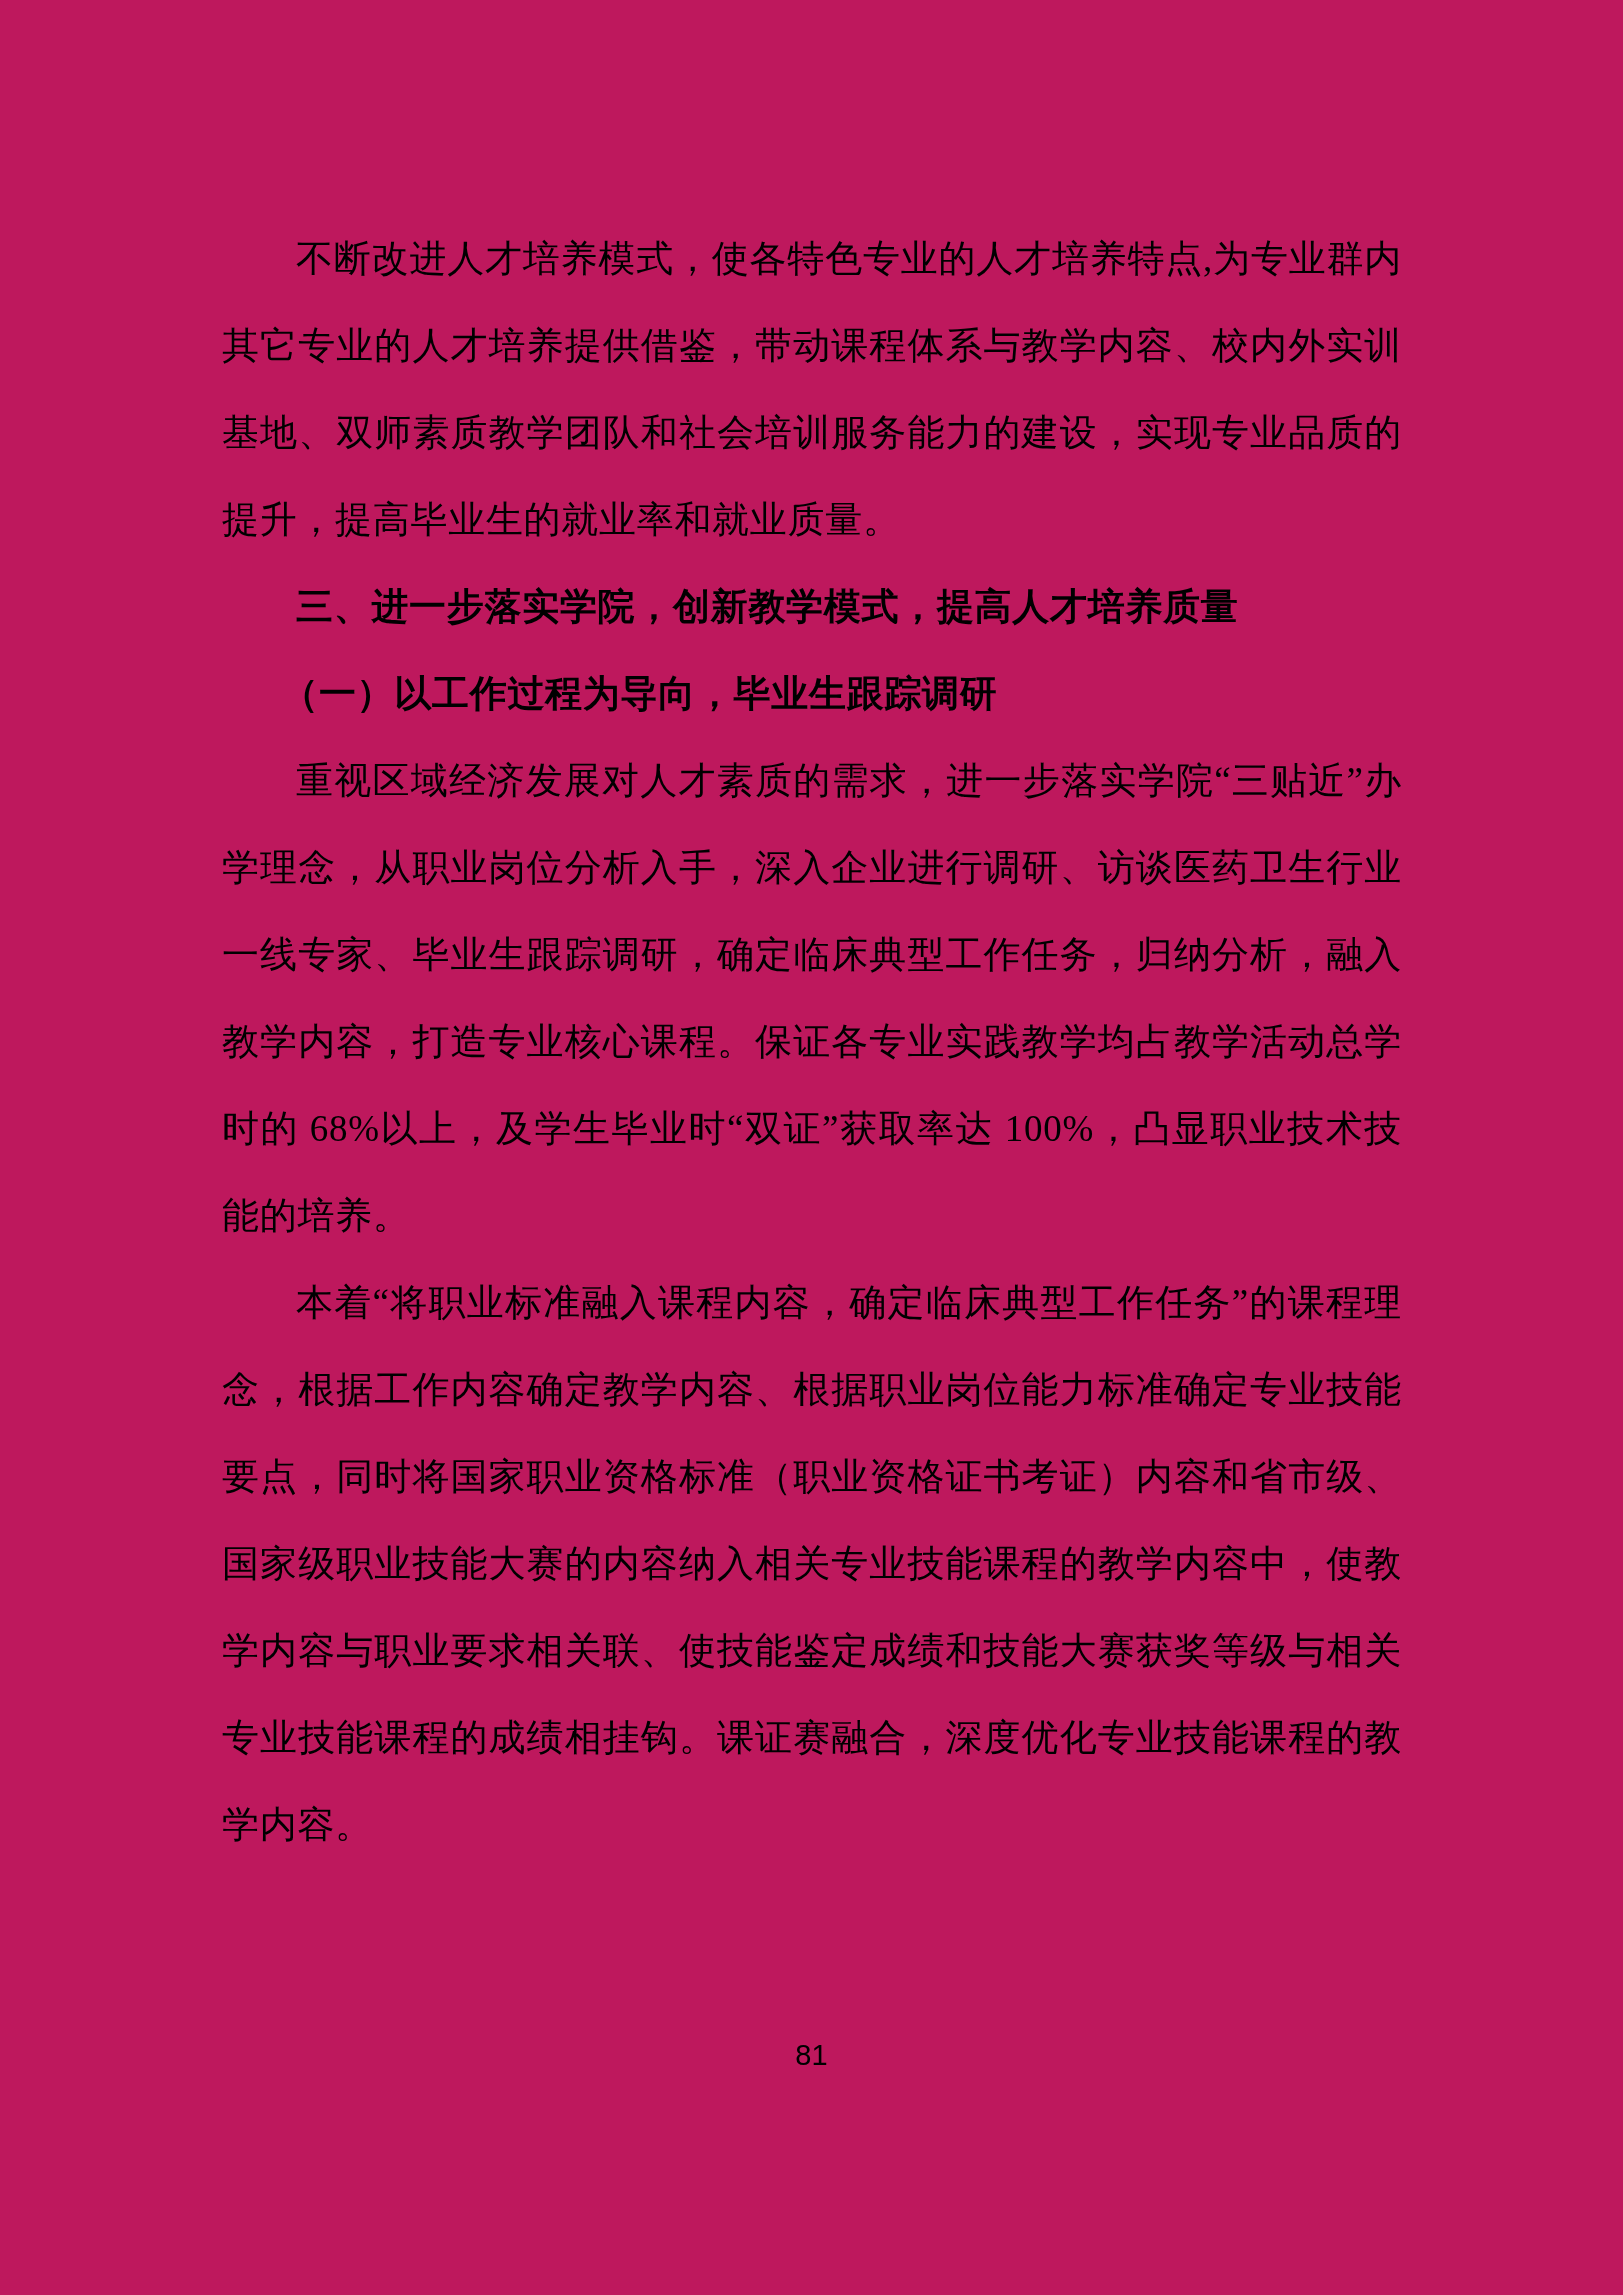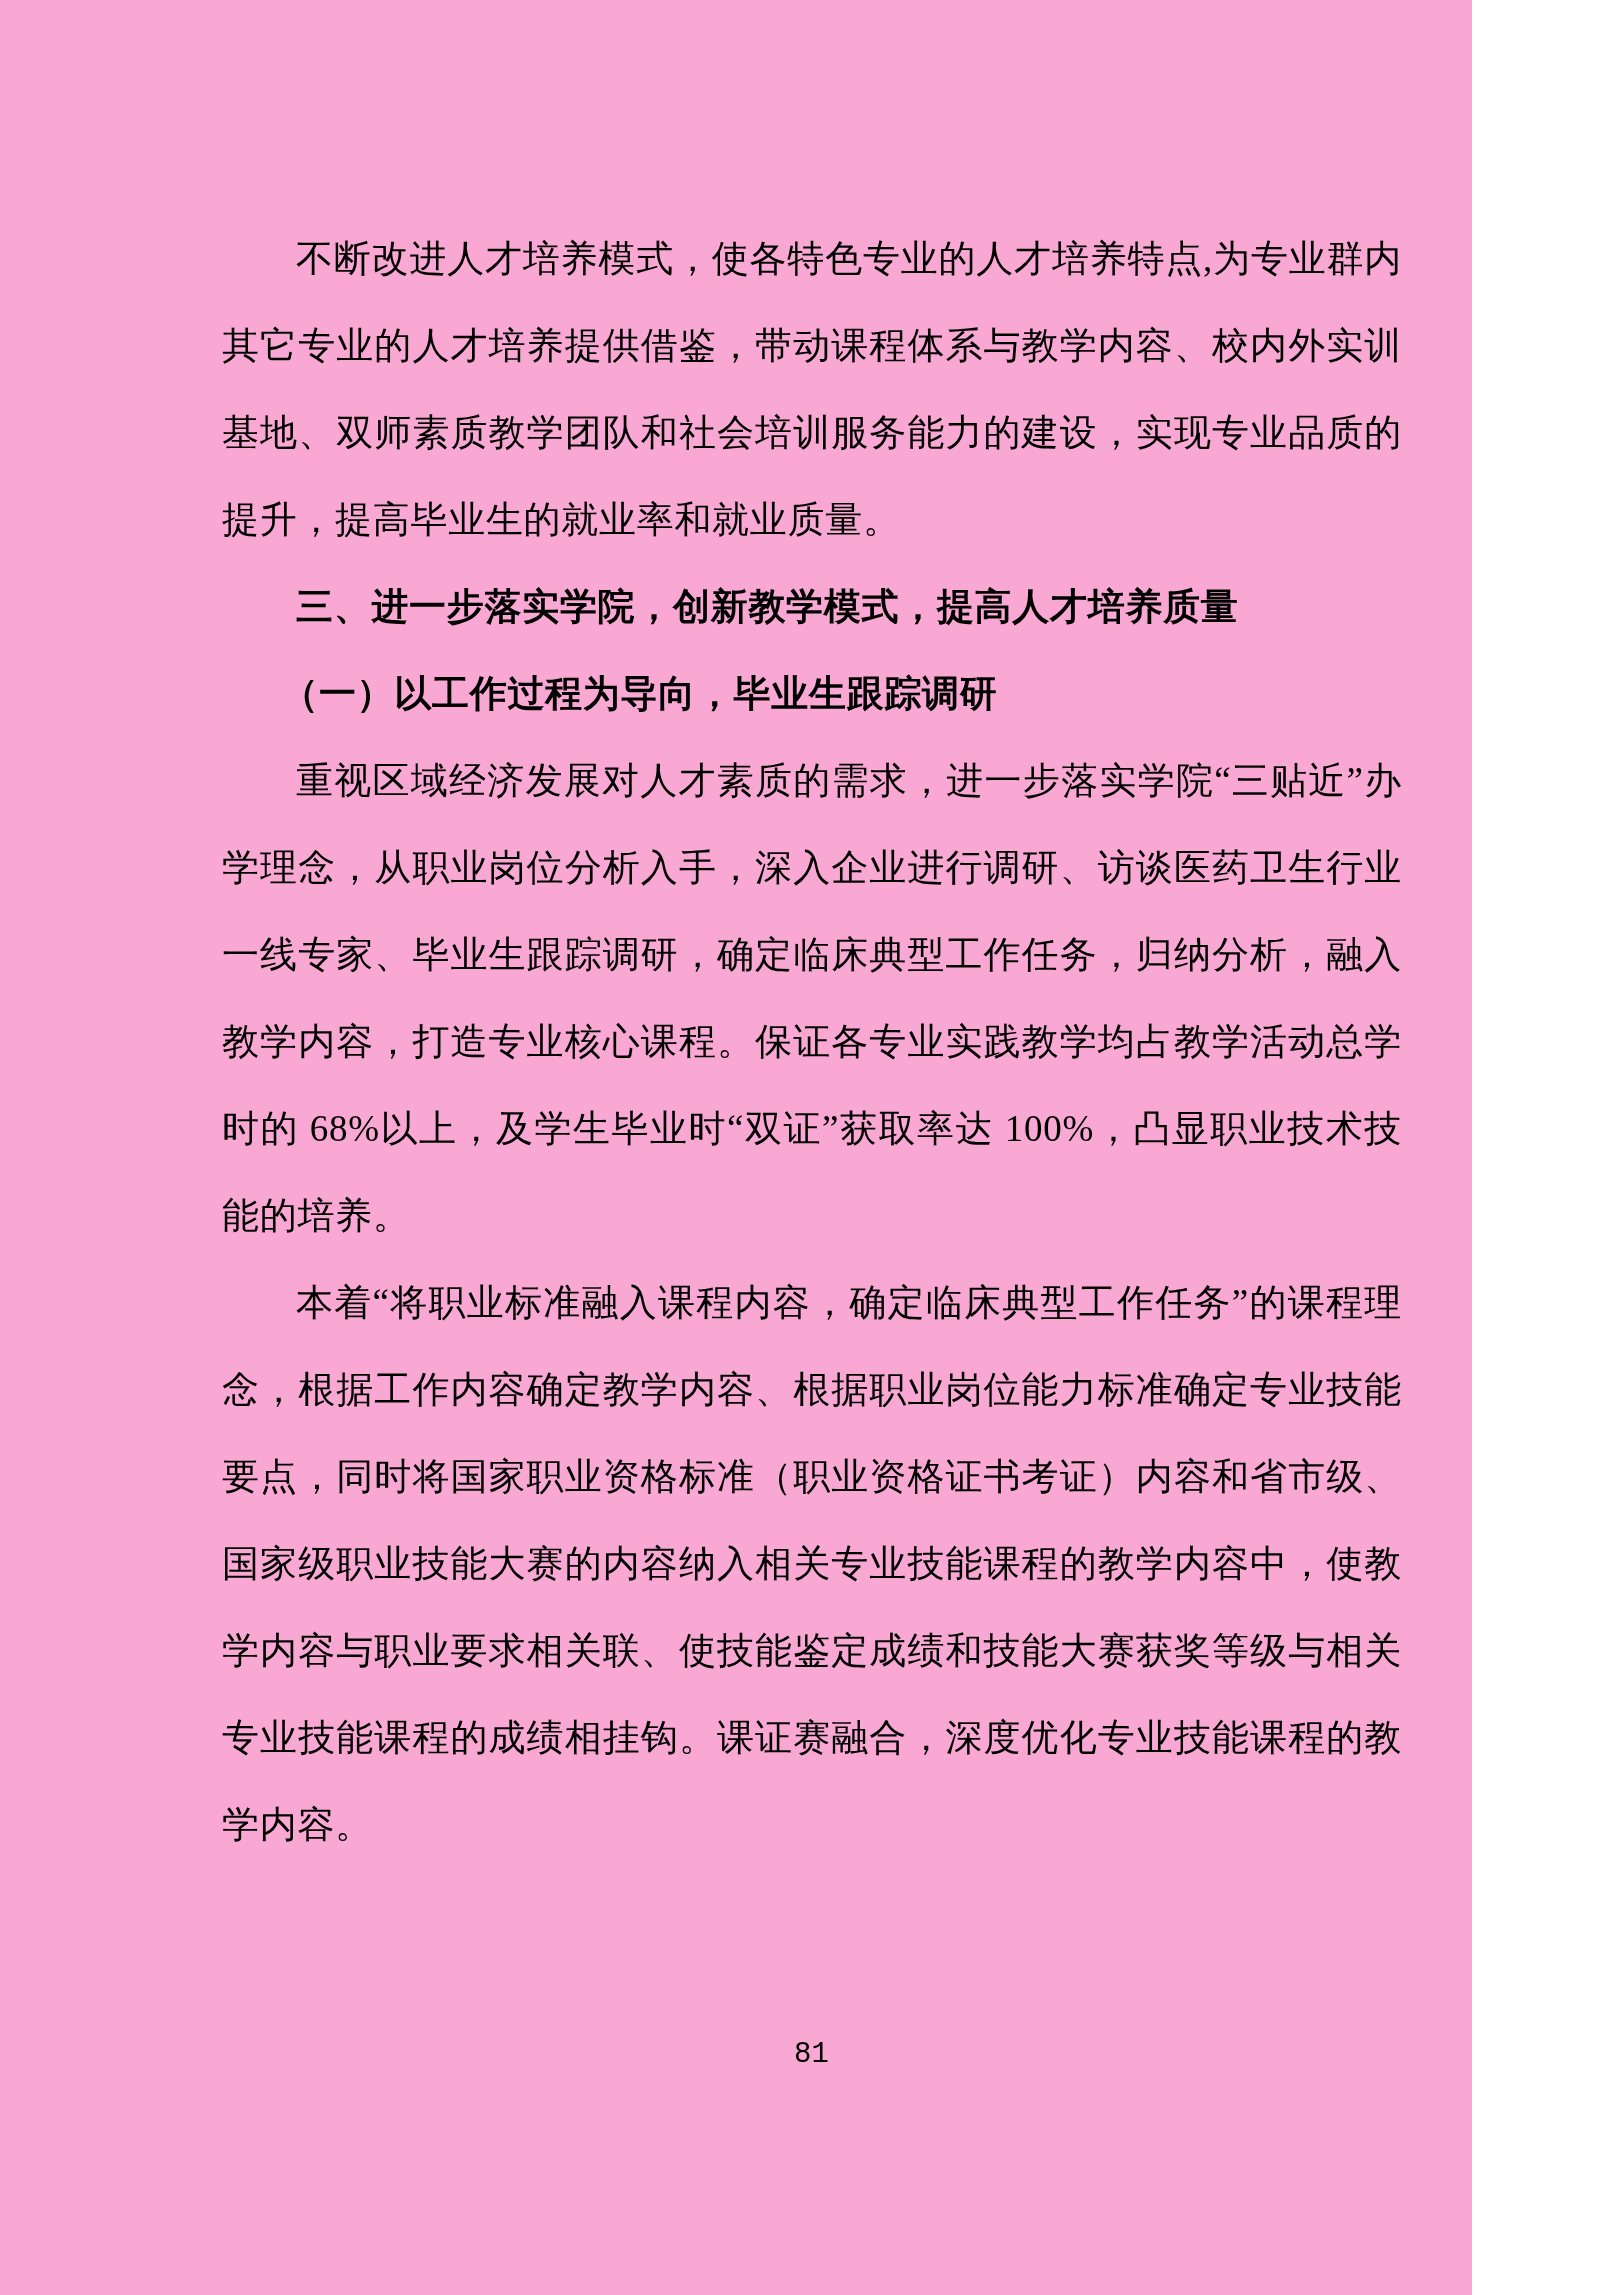--- a/index.html
+++ b/index.html
@@ -2,23 +2,23 @@
 <html style="font-size:10.5px"><head>
 <meta charset="utf-8">
 <style>
   html, body {
     margin: 0;
     padding: 0;
     background: #ffffff;
   }
   .page {
     position: relative;
-    width: 1472px;
+    width: 1623px;
     height: 2295px;
-    background: #f9a8d4;
+    background: #be185d;
     color: #000000;
     font-family: "Liberation Serif", "DejaVu Serif", serif;
     overflow: hidden;
   }
   .text-column {
     position: absolute;
     left: 222px;
     top: 215px;
     width: 1180px;
     font-size: 37px;
@@ -45,21 +45,21 @@
     position: absolute;
     left: 0;
     top: 2036px;
     width: 1623px;
     text-align: center;
   }
   .page-number {
     font-size: 29px;
     line-height: 38px;
     color: #000000;
-    font-family: Liberation Mono, monospace;
+    font-family: Liberation Sans, sans-serif;
   }
 </style>
 </head>
 <body>
 
 <div class="page">
   <div class="text-column">
 
   <p class="para body">不断改进人才培养模式，使各特色专业的人才培养特点,为专业群内其它专业的人才培养提供借鉴，带动课程体系与教学内容、校内外实训基地、双师素质教学团队和社会培训服务能力的建设，实现专业品质的提升，提高毕业生的就业率和就业质量。</p>
       <p class="para heading-level1">三、进一步落实学院，创新教学模式，提高人才培养质量</p>

